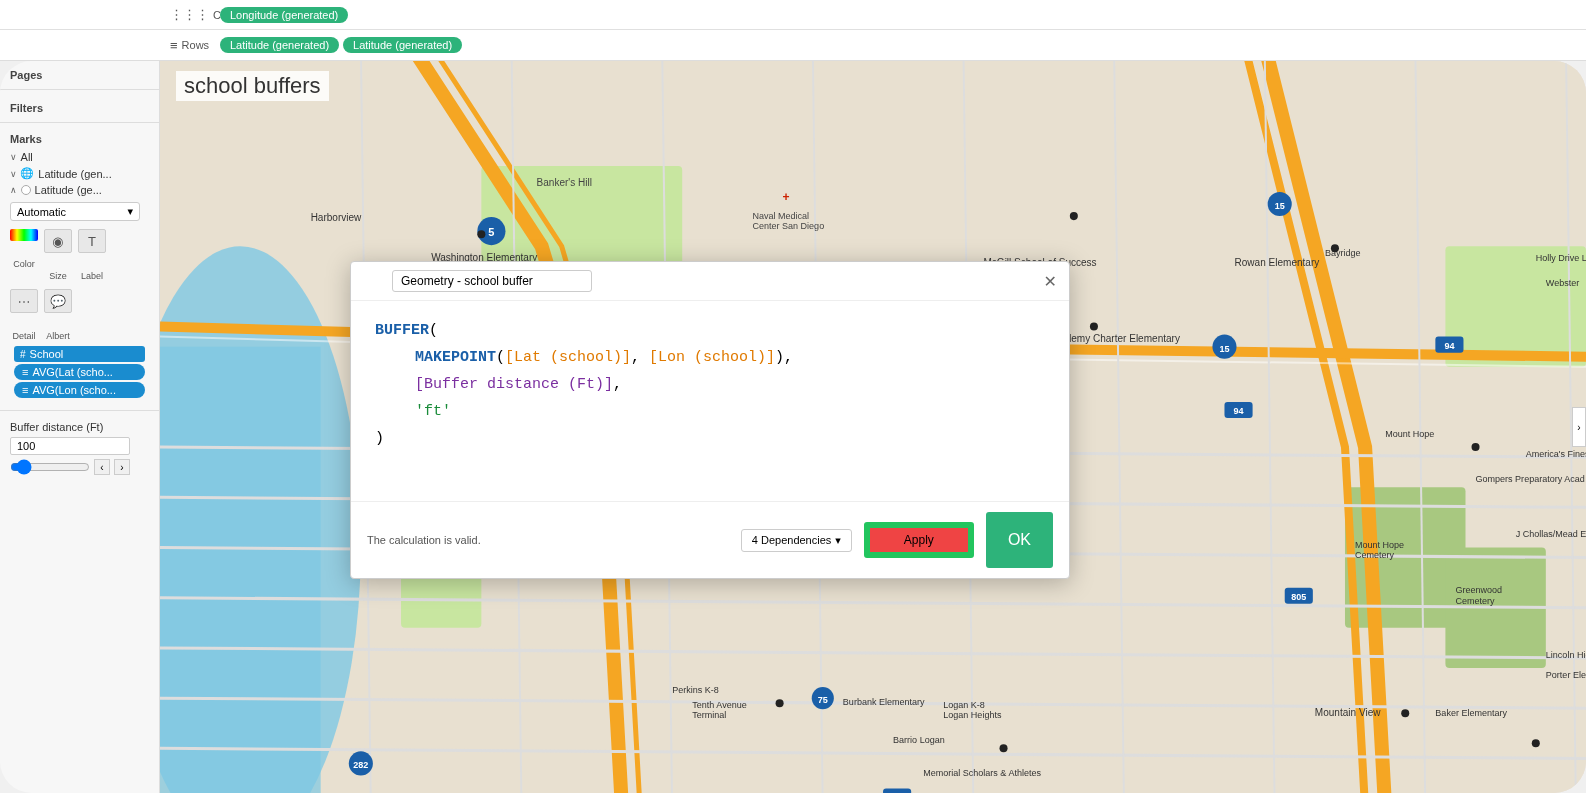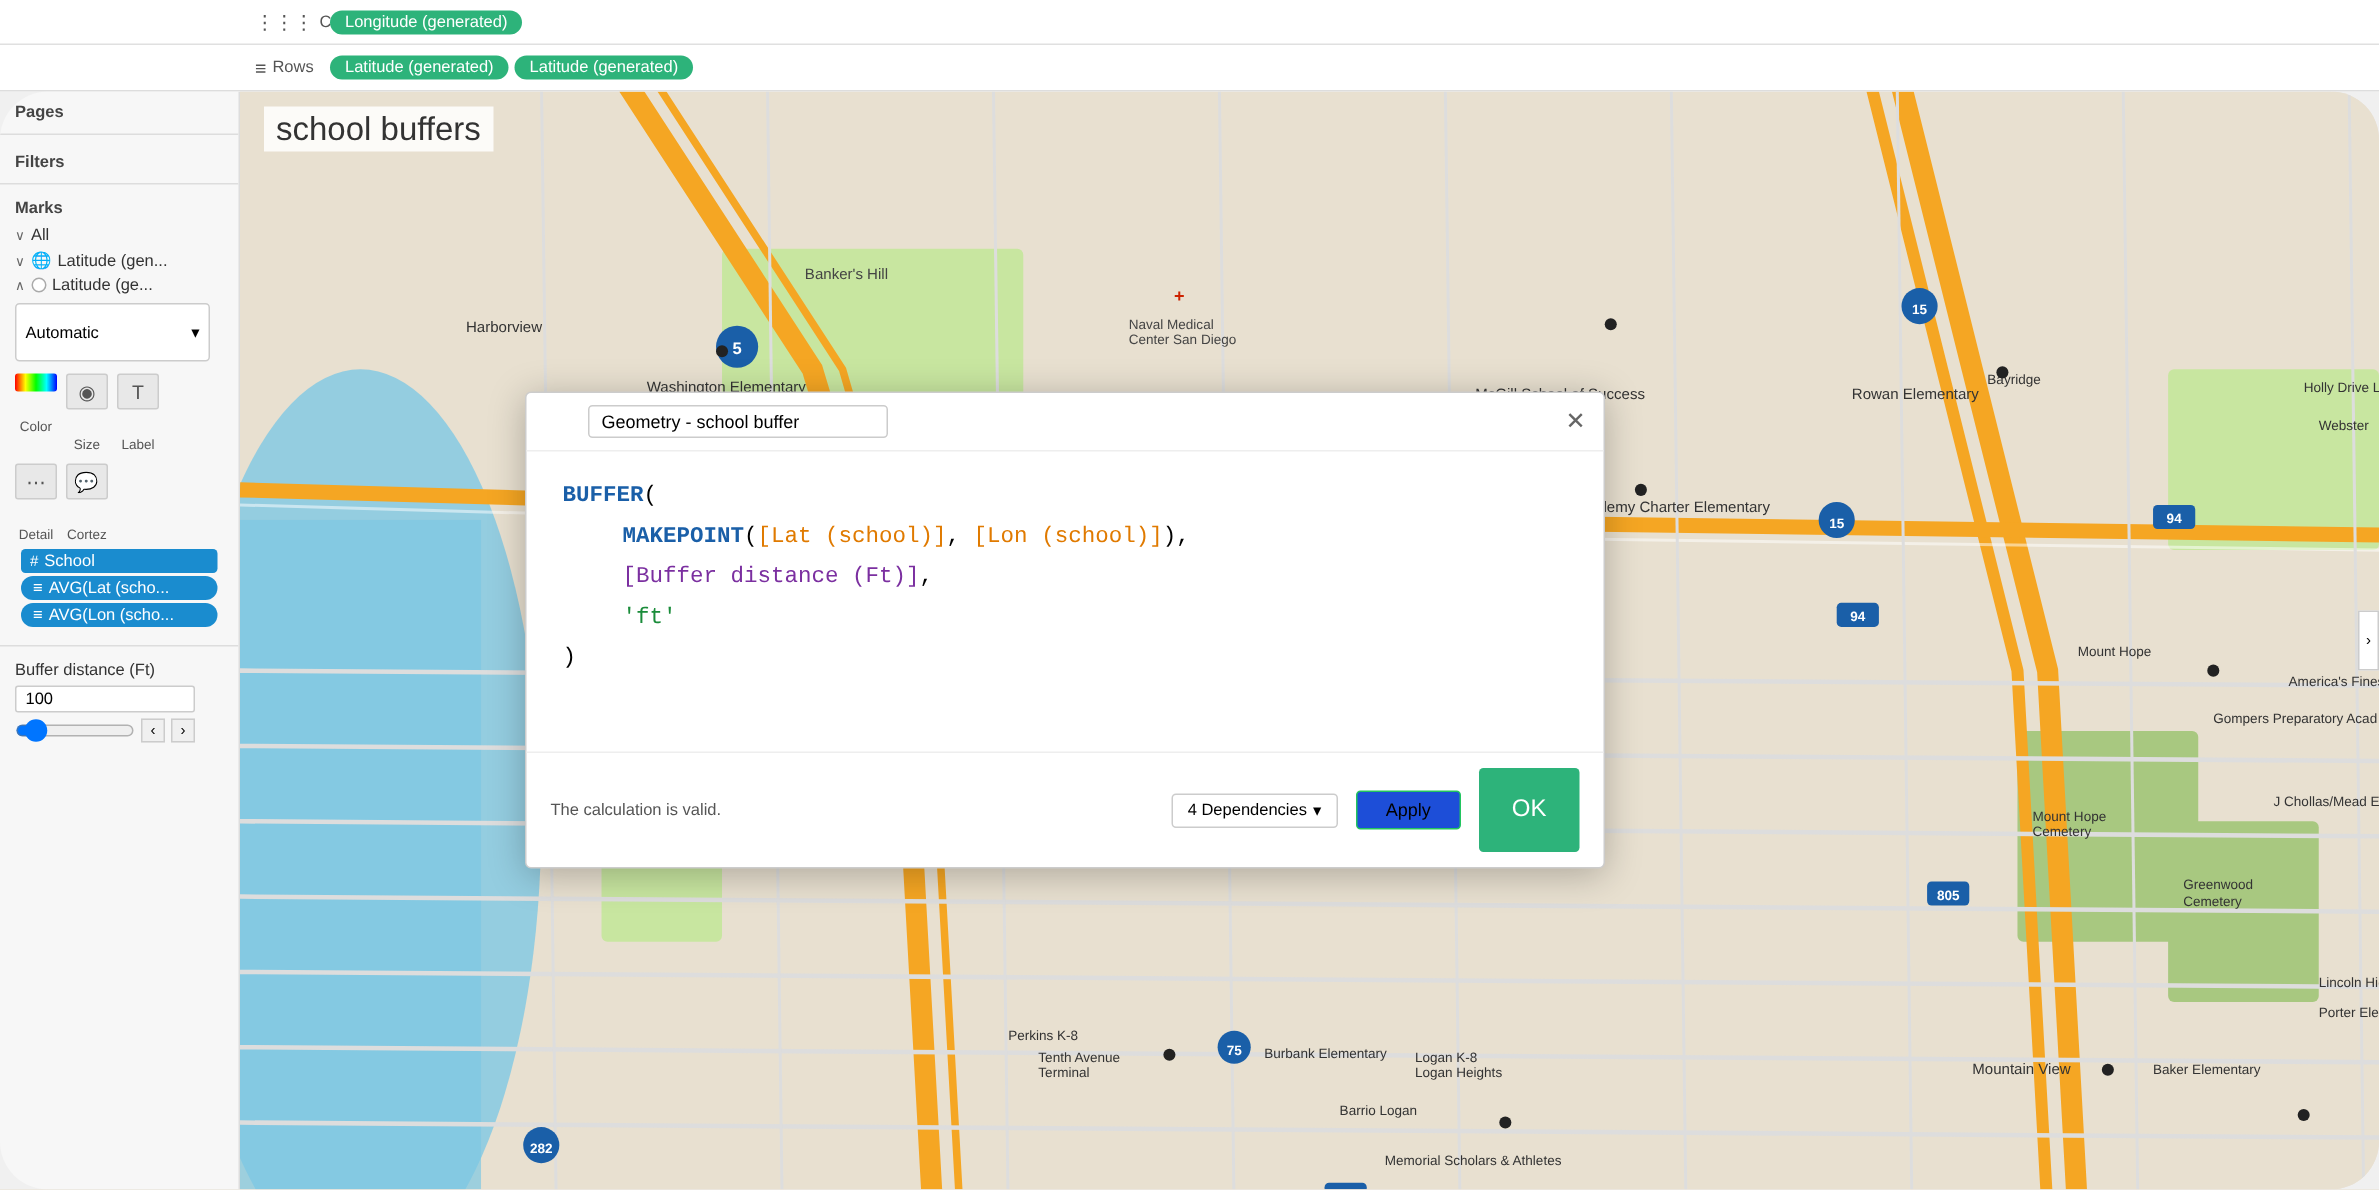--- a/index.html
+++ b/index.html
@@ -16,21 +16,21 @@
     .main { display: flex; flex: 1; overflow: hidden; border-radius: 32px; }
 
     
     .sidebar { width: 160px; min-width: 160px; background: #f7f7f7; border-right: 1px solid #ddd; display: flex; flex-direction: column; padding: 0; overflow: hidden; }
     .sidebar-section { padding: 8px 10px 4px 10px; font-size: 11px; color: #444; font-weight: 600; }
     .sidebar-divider { border: none; border-top: 1px solid #ddd; margin: 4px 0; }
     .marks-section { padding: 6px 10px; }
     .marks-row { display: flex; align-items: center; gap: 4px; font-size: 11px; color: #333; padding: 2px 0; }
     .marks-row .arrow { font-size: 9px; color: #666; }
     .marks-row .dot { width: 10px; height: 10px; border-radius: 50%; border: 1px solid #aaa; background: #fff; display: inline-block; }
-    .auto-select { display: flex; align-items: center; background: #fff; border: 1px solid #ccc; border-radius: 3px; padding: 12px 6px; font-size: 11px; width: 130px; justify-content: space-between; margin: 4px 0; }
+    .auto-select { display: flex; align-items: center; background: #fff; border: 1px solid #ccc; border-radius: 3px; padding: 2px 6px; font-size: 11px; width: 130px; justify-content: space-between; margin: 4px 0; }
     .icon-row { display: flex; gap: 6px; padding: 4px 0; }
     .icon-btn { display: flex; flex-direction: column; align-items: center; font-size: 9px; color: #555; gap: 18px; cursor: pointer; }
     .icon-btn-sq { width: 28px; height: 24px; background: #e8e8e8; border: 1px solid #ccc; border-radius: 2px; display: flex; align-items: center; justify-content: center; font-size: 13px; }
     .color-swatch { width: 28px; height: 12px; background: linear-gradient(to right, #f00, #ff0, #0f0, #0ff, #00f); border-radius: 2px; }
     .sidebar-chip { display: flex; align-items: center; background: #1a8ccf; color: #fff; border-radius: 12px; padding: 2px 8px; font-size: 11px; margin: 2px 4px; gap: 4px; }
     .buffer-section { padding: 6px 10px; }
     .buffer-title { font-size: 11px; color: #333; margin-bottom: 4px; }
     .buffer-input { width: 120px; border: 1px solid #ccc; border-radius: 2px; padding: 2px 6px; font-size: 11px; background: #fff; }
     .slider-row { display: flex; align-items: center; gap: 4px; margin-top: 4px; }
     .slider { width: 80px; }
@@ -51,21 +51,21 @@
     .dialog-title-input { border: 1px solid #ccc; border-radius: 3px; padding: 3px 8px; font-size: 12px; width: 200px; margin-left: 29px; }
     .dialog-close { margin-left: auto; background: none; border: none; font-size: 16px; cursor: pointer; color: #666; }
     .dialog-body { padding: 16px 24px; font-family: 'Courier New', monospace; font-size: 15px; line-height: 1.8; min-height: 200px; }
     .kw-blue { color: #1a5fa8; font-weight: bold; }
     .kw-orange { color: #e07a00; }
     .kw-purple { color: #7b2fa0; }
     .kw-green { color: #1a8c3a; }
     .dialog-footer { display: flex; align-items: center; padding: 10px 16px; border-top: 1px solid #eee; gap: 12px; }
     .valid-msg { font-size: 11px; color: #555; flex: 1; }
     .deps-btn { background: #fff; border: 1px solid #ccc; border-radius: 3px; padding: 4px 10px; font-size: 11px; cursor: pointer; display: flex; align-items: center; gap: 4px; }
-    .apply-btn { background: #1d4ed8; border: 1px solid #22c55e; border-radius: 3px; padding: 5px 19px; font-size: 12px; cursor: pointer; }
+    .apply-btn { background: #ef4444; border: 6px solid #22c55e; border-radius: 3px; padding: 5px 34px; font-size: 12px; cursor: pointer; }
     .ok-btn { background: #2db37a; color: #fff; border: none; border-radius: 3px; padding: 19px 22px; font-size: 16px; cursor: pointer; }
   </style>
 </head>
 <body>
 
 <div class="top-bar">
   <div class="top-row">
     <div class="shelf-label">
       <span style="font-size:13px;">⋮⋮⋮</span>
       <span>Columns</span>
@@ -123,21 +123,21 @@
           <span>Label</span>
         </div>
       </div>
       <div class="icon-row">
         <div class="icon-btn">
           <div class="icon-btn-sq">⋯</div>
           <span>Detail</span>
         </div>
         <div class="icon-btn">
           <div class="icon-btn-sq">💬</div>
-          <span>Cortez</span>
+          <span>Albert</span>
         </div>
       </div>
       <div class="sidebar-field">
         <span style="font-size:10px;">#</span>
         <span>School</span>
       </div>
       <div class="sidebar-chip">
         <span>≡</span>
         <span>AVG(Lat (scho...</span>
       </div>

